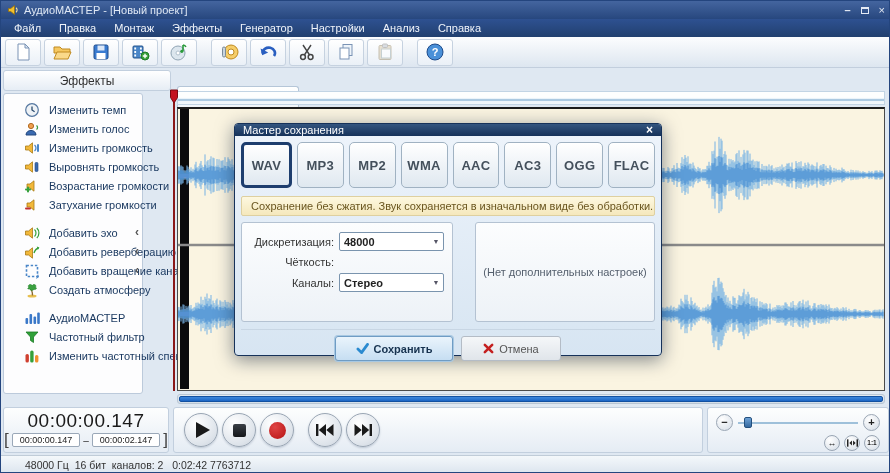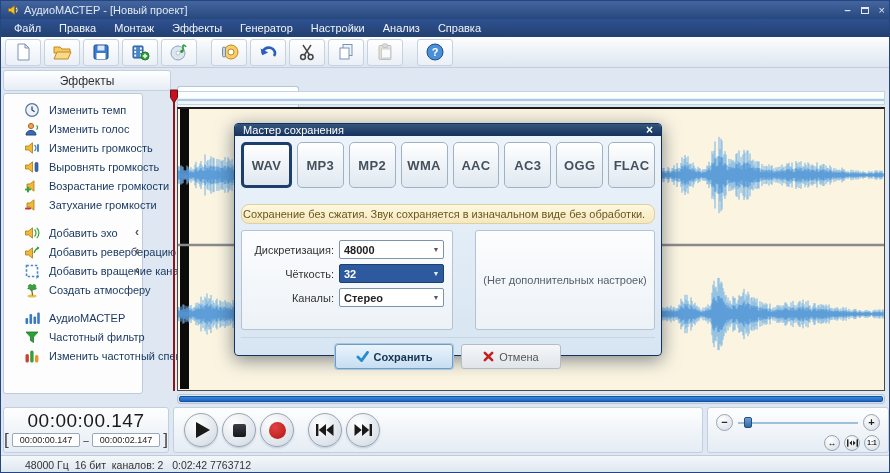--- a/index.html
+++ b/index.html
@@ -169,24 +169,24 @@
   #format-row { display:flex; gap:5px; height:46px; }
   .fmt-btn {
     flex:1; border:1px solid #a0b2c2; border-radius:5px;
     background:linear-gradient(#ffffff,#dfe8f0);
     box-shadow:inset 0 1px 0 #fff;
     display:flex; align-items:center; justify-content:center;
     font-size:13px; font-weight:bold; color:#44505c; letter-spacing:.3px;
   }
   .fmt-btn.selected { border:3px solid #1e3e6e; }
   #info-bar {
-    margin-top:16px; height:20px;
+    margin-top:8px; height:20px;
     background:linear-gradient(#fdf8e0,#f5e8bc);
-    border:1px solid #ded0a0; border-radius:8px;
-    font-size:11px; color:#6a5620; line-height:18px; padding-left:1px;
+    border:1px solid #ded0a0; border-radius:2px;
+    font-size:11px; color:#6a5620; line-height:18px; padding-left:9px;
   }
   #settings-row { margin-top:6px; display:flex; gap:22px; height:100px;border-radius:16px; }
   .set-panel {
     border:1px solid #b4c2d2; border-radius:3px;
     background:linear-gradient(#fcfdfe,#edf2f7);
   }
   #set-left { width:212px; padding-top:9px; }
   #set-right { flex:1; display:flex; align-items:center; justify-content:center;
     font-size:11px; color:#55606e; }
   .field-row { display:flex; align-items:center; margin-bottom:5px; }
@@ -497,24 +497,20 @@
       <div id="set-left" class="set-panel">
         <div class="field-row">
           <span class="field-label">Дискретизация:</span>
           <div class="select-box">
             <span class="select-val">48000</span>
             <span class="select-arrow">▼</span>
           </div>
         </div>
         <div class="field-row">
           <span class="field-label">Чёткость:</span>
-          <div class="select-box hl">
-            <span class="select-val">32</span>
-            <span class="select-arrow">▼</span>
-          </div>
         </div>
         <div class="field-row">
           <span class="field-label">Каналы:</span>
           <div class="select-box">
             <span class="select-val">Стерео</span>
             <span class="select-arrow">▼</span>
           </div>
         </div>
       </div>
       <div id="set-right" class="set-panel">

